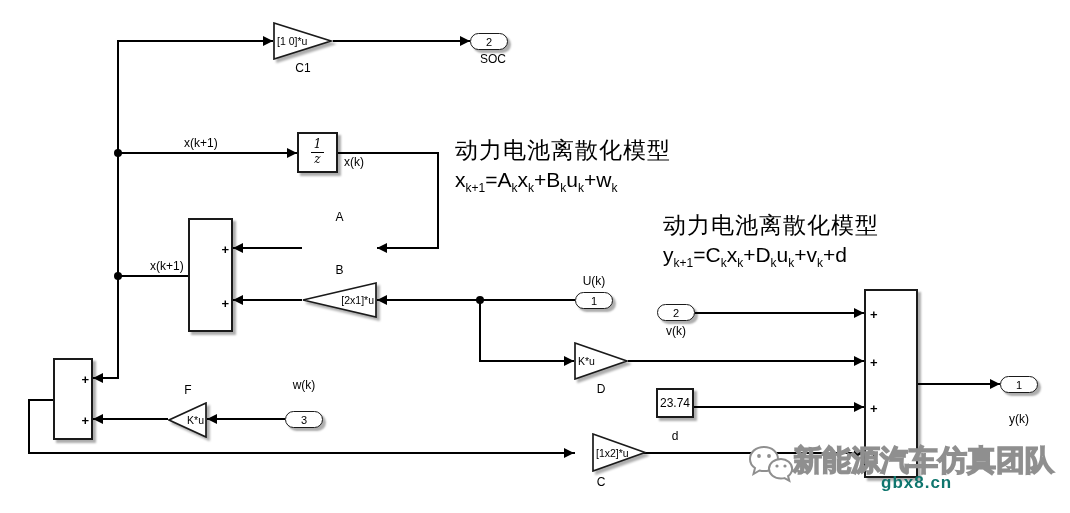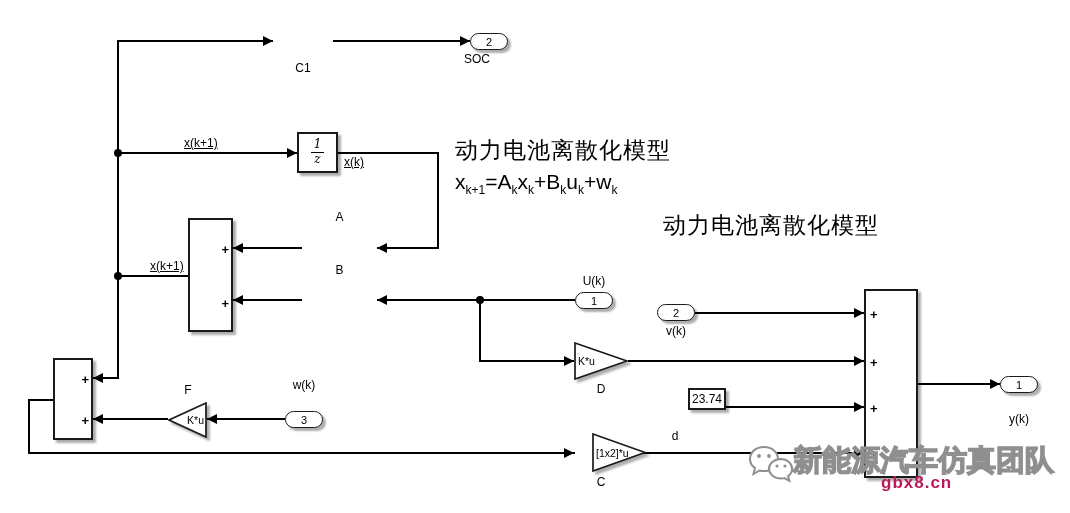--- a/index.html
+++ b/index.html
@@ -13,38 +13,38 @@
   .jdot{position:absolute;width:8px;height:8px;border-radius:50%;background:#000;z-index:2;}
   
   .block{position:absolute;background:#fff;border:2px solid #1a1a1a;box-shadow:3px 3px 2px rgba(0,0,0,.32);z-index:3;box-sizing:border-box;}
   .plus{position:absolute;font-size:13px;font-weight:bold;line-height:14px;}
   .gain{position:absolute;z-index:3;}
   .gain svg{display:block;filter:drop-shadow(3px 3px 1px rgba(0,0,0,.32));}
   .gain polygon{fill:#fff;stroke:#1a1a1a;stroke-width:1.7;}
   .gtext{position:absolute;top:50%;transform:translateY(-50%);font-size:10.5px;white-space:nowrap;}
   .gtext.tl{left:4px;} .gtext.tr{right:3px;}
   .blabel,.plabel,.slabel{position:absolute;font-size:12px;text-align:center;z-index:4;white-space:nowrap;}
-  .slabel{text-align:left;text-decoration:underline;}
+  .slabel{text-align:left;}
   .port{position:absolute;width:38px;height:17px;border:1.5px solid #1a1a1a;border-radius:9px;background:#fff;
         box-shadow:3px 3px 2px rgba(0,0,0,.32);display:flex;align-items:center;justify-content:center;
         font-size:11px;z-index:3;box-sizing:border-box;}
   .frac{position:absolute;inset:0;display:flex;flex-direction:column;align-items:center;justify-content:center;
         font-family:"DejaVu Serif",serif;font-style:italic;font-size:12px;line-height:1.15;}
   .frac .num{border-bottom:1.3px solid #000;padding:0 3px;}
   .constv{position:absolute;inset:0;display:flex;align-items:center;justify-content:center;font-size:12px;}
   
   .ann{position:absolute;z-index:4;}
   .ann-title{font-size:23px;letter-spacing:1px;line-height:27px;}
-  .ann-formula{font-size:21px;margin-top:5px;line-height:25px;}
+  .ann-formula{font-size:21px;line-height:32px;}
   .ann-formula sub{font-size:12px;}
   
   .wm{position:absolute;z-index:10;}
   .wm-text{position:absolute;font-size:29px;font-weight:bold;letter-spacing:0px;white-space:nowrap;
            color:rgba(255,255,255,.85);-webkit-text-stroke:1.4px #8f8f8f;text-shadow:0 0 1px #aaa;}
-  .wm-url{position:absolute;font-size:17px;font-weight:bold;color:#be185d;letter-spacing:1px;}
+  .wm-url{position:absolute;font-size:17px;font-weight:bold;color:#0f766e;letter-spacing:1px;}
 </style>
 </head>
 <body>
 
 <div id="canvas">
 
   <div class="wire v" style="left:117px;top:40px;height:339px"></div>
   <div class="wire h" style="left:117px;top:40px;width:156px"></div>
   <div class="ar" style="left:263px;top:36px"></div>
   <div class="wire h" style="left:117px;top:152px;width:180px"></div>
@@ -103,29 +103,41 @@
     <span class="plus" style="left:4px;top:111px">+</span>
     <span class="plus" style="left:4px;top:157px">+</span>
   </div>
 
   <div class="block" style="left:297px;top:132px;width:41px;height:41px">
     <div class="frac">
       <span class="num">1</span>
       <span class="den">z</span>
     </div>
   </div>
-  <div class="block" style="left:688px;top:388px;width:38px;height:22px">
+  <div class="block" style="left:656px;top:388px;width:38px;height:30px">
     <span class="constv">23.74</span>
   </div>
   <div class="blabel" style="left:656px;top:429px;width:38px">d</div>
 
+  <div class="gain" style="left:273px;top:22px;width:60px;height:38px">
+    <svg width="60" height="38" viewBox="0 0 60 38">
+        <polygon points="1,1 58,19 1,37"></polygon>
+      </svg>
+    <span class="gtext tl">[1 0]*u</span>
+  </div>
   <div class="blabel" style="left:273px;top:61px;width:60px">C1</div>
 
   <div class="blabel" style="left:302px;top:210px;width:75px">A</div>
 
+  <div class="gain" style="left:302px;top:282px;width:75px;height:36px">
+    <svg width="75" height="36" viewBox="0 0 75 36">
+        <polygon points="74,1 1,18 74,35"></polygon>
+      </svg>
+    <span class="gtext tr">[2x1]*u</span>
+  </div>
   <div class="blabel" style="left:302px;top:263px;width:75px">B</div>
 
   <div class="gain" style="left:574px;top:342px;width:54px;height:38px">
     <svg width="54" height="38" viewBox="0 0 54 38">
         <polygon points="1,1 53,19 1,37"></polygon>
       </svg>
     <span class="gtext tl">K*u</span>
   </div>
   <div class="blabel" style="left:574px;top:382px;width:54px">D</div>
 
@@ -141,21 +153,21 @@
     <svg width="54" height="39" viewBox="0 0 54 39">
         <polygon points="1,1 53,19.5 1,38"></polygon>
       </svg>
     <span class="gtext tl">[1x2]*u</span>
   </div>
   <div class="blabel" style="left:574px;top:475px;width:54px">C</div>
 
   <div class="port" style="left:470px;top:33px">
     <span>2</span>
   </div>
-  <div class="plabel" style="left:458px;top:52px;width:38px">SOC</div>
+  <div class="plabel" style="left:474px;top:52px;width:38px">SOC</div>
 
   <div class="port" style="left:575px;top:292px">
     <span>1</span>
   </div>
   <div class="plabel" style="left:575px;top:274px;width:38px">U(k)</div>
 
   <div class="port" style="left:657px;top:304px">
     <span>2</span>
   </div>
   <div class="plabel" style="left:657px;top:324px;width:38px">v(k)</div>
@@ -173,20 +185,21 @@
   <div class="slabel" style="left:184px;top:136px">x(k+1)</div>
   <div class="slabel" style="left:344px;top:155px">x(k)</div>
   <div class="slabel" style="left:150px;top:259px">x(k+1)</div>
 
   <div class="ann" style="left:455px;top:137px">
     <div class="ann-title">动力电池离散化模型</div>
     <div class="ann-formula">x<sub>k+1</sub>=A<sub>k</sub>x<sub>k</sub>+B<sub>k</sub>u<sub>k</sub>+w<sub>k</sub></div>
   </div>
   <div class="ann" style="left:663px;top:212px">
     <div class="ann-title">动力电池离散化模型</div>
+    <div class="ann-formula">y<sub>k+1</sub>=C<sub>k</sub>x<sub>k</sub>+D<sub>k</sub>u<sub>k</sub>+v<sub>k</sub>+d</div>
   </div>
 
   <div class="wm">
     <svg style="position:absolute;left:748px;top:443px" width="46" height="40" viewBox="0 0 46 40">
       <g fill="#ffffff" stroke="#8f8f8f" stroke-width="2">
         <path d="M16 4 C8 4 2 9 2 16 c0 4 2 7 5 9 l-1.5 6 6-3.5 c1.5 .4 3 .6 4.5 .6 8 0 14 -5 14 -12 C30 9 24 4 16 4 Z"></path>
         <path d="M33 16 c-6.6 0 -12 4.2 -12 9.8 0 5.5 5.4 9.7 12 9.7 1.2 0 2.4 -.1 3.5 -.4 l4.8 2.7 -1.2 -4.7 c2.4 -1.7 4 -4.3 4 -7.3 0 -5.6 -5.4 -9.8 -11.1 -9.8 Z"></path>
       </g>
       <g fill="#8f8f8f">
         <circle cx="11" cy="13" r="1.9"></circle>

